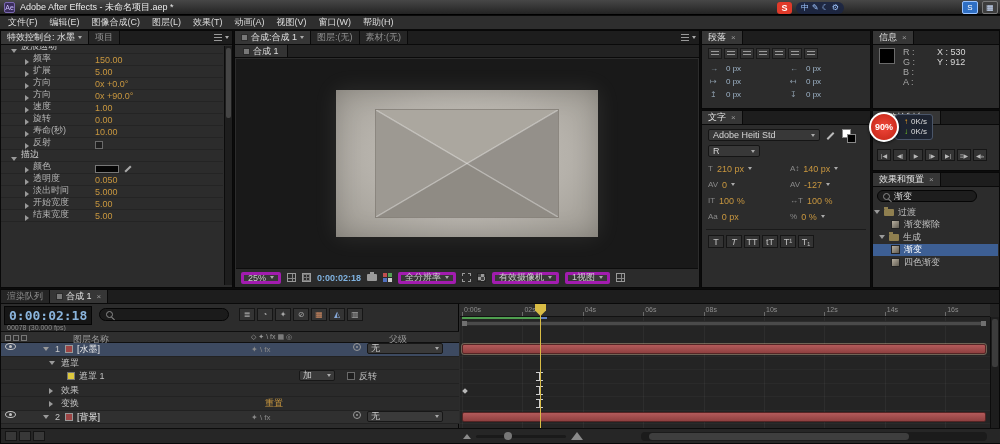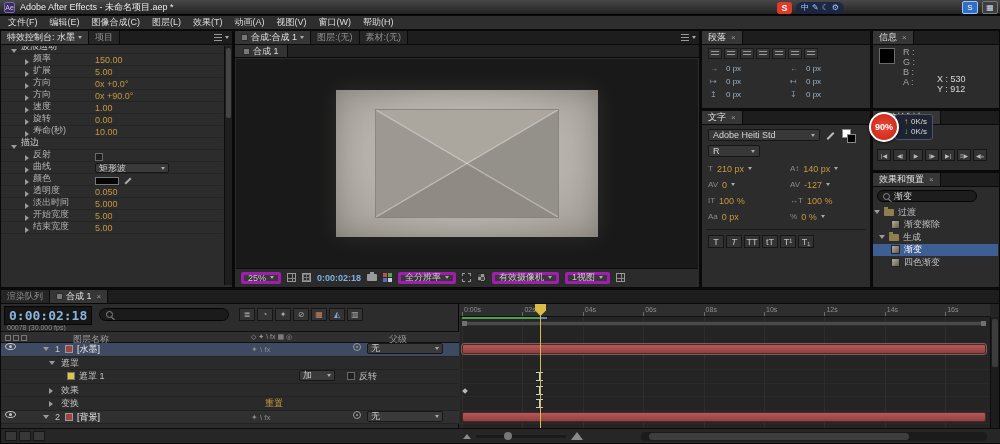--- a/index.html
+++ b/index.html
@@ -109,21 +109,21 @@
   #para-fields{position:absolute;left:8px;top:32px;display:grid;grid-template-columns:80px 74px;row-gap:3px;font-size:8px;}
   .pfield{display:flex;align-items:center;gap:4px;height:10px;}
   .pf-ico{color:#8a9aa8;width:12px;}
   .pf-val{color:#9eb4c8;}
 
   
   #p-info{left:872px;top:30px;width:128px;height:79px;}
   #info-swatch{position:absolute;left:6px;top:17px;width:16px;height:16px;background:#000;border:1px solid #6a6a6a;}
   #info-ch{position:absolute;left:30px;top:16px;}
   .info-line{height:10px;color:#a8a8a8;}
-  .info-xy{position:absolute;color:#d8d8d8;margin-top:27px;}
+  .info-xy{position:absolute;color:#d8d8d8;}
 
   
   #p-character{left:701px;top:110px;width:170px;height:178px;}
   #p-character .dd{position:absolute;height:12px;background:#383838;border:1px solid #151515;border-radius:2px;
     display:flex;align-items:center;justify-content:space-between;padding:0 4px;color:#d6d6d6;}
   .i-dropper{position:absolute;width:9px;height:9px;}
   .i-dropper::after{content:"";position:absolute;left:0;top:4px;width:9px;height:2px;background:#bbb;transform:rotate(-45deg);}
   .sw-back{position:absolute;width:9px;height:9px;background:#fff;border:1px solid #888;}
   .sw-front{position:absolute;width:9px;height:9px;background:#000;border:1px solid #888;}
   .cf{position:absolute;display:flex;align-items:center;gap:4px;height:11px;}
@@ -307,36 +307,28 @@
       <div class="fx-row">
         <span class="tw tw-closed"></span>
         <span class="fx-name">旋转</span>
         <span class="fx-val">0.00</span>
       </div>
       <div class="fx-row">
         <span class="tw tw-closed"></span>
         <span class="fx-name">寿命(秒)</span>
         <span class="fx-val">10.00</span>
       </div>
+      <div class="fx-row">
+        <span class="tw tw-closed"></span>
+        <span class="fx-name">反射</span>
+        <span class="fx-check"></span>
+      </div>
       <div class="fx-row grp">
         <span class="tw tw-open"></span>
         <span class="fx-name">描边</span>
-      </div>
-      <div class="fx-row">
-        <span class="tw tw-closed"></span>
-        <span class="fx-name">反射</span>
-        <span class="fx-check"></span>
-      </div>
-      <div class="fx-row">
-        <span class="tw tw-closed"></span>
-        <span class="fx-name">曲线</span>
-        <span class="fx-dd">
-          <span>矩形波</span>
-          <span class="chev"></span>
-        </span>
       </div>
       <div class="fx-row">
         <span class="tw tw-closed"></span>
         <span class="fx-name">颜色</span>
         <span class="fx-color"></span>
         <span class="fx-eyed"></span>
       </div>
       <div class="fx-row">
         <span class="tw tw-closed"></span>
         <span class="fx-name">透明度</span>

